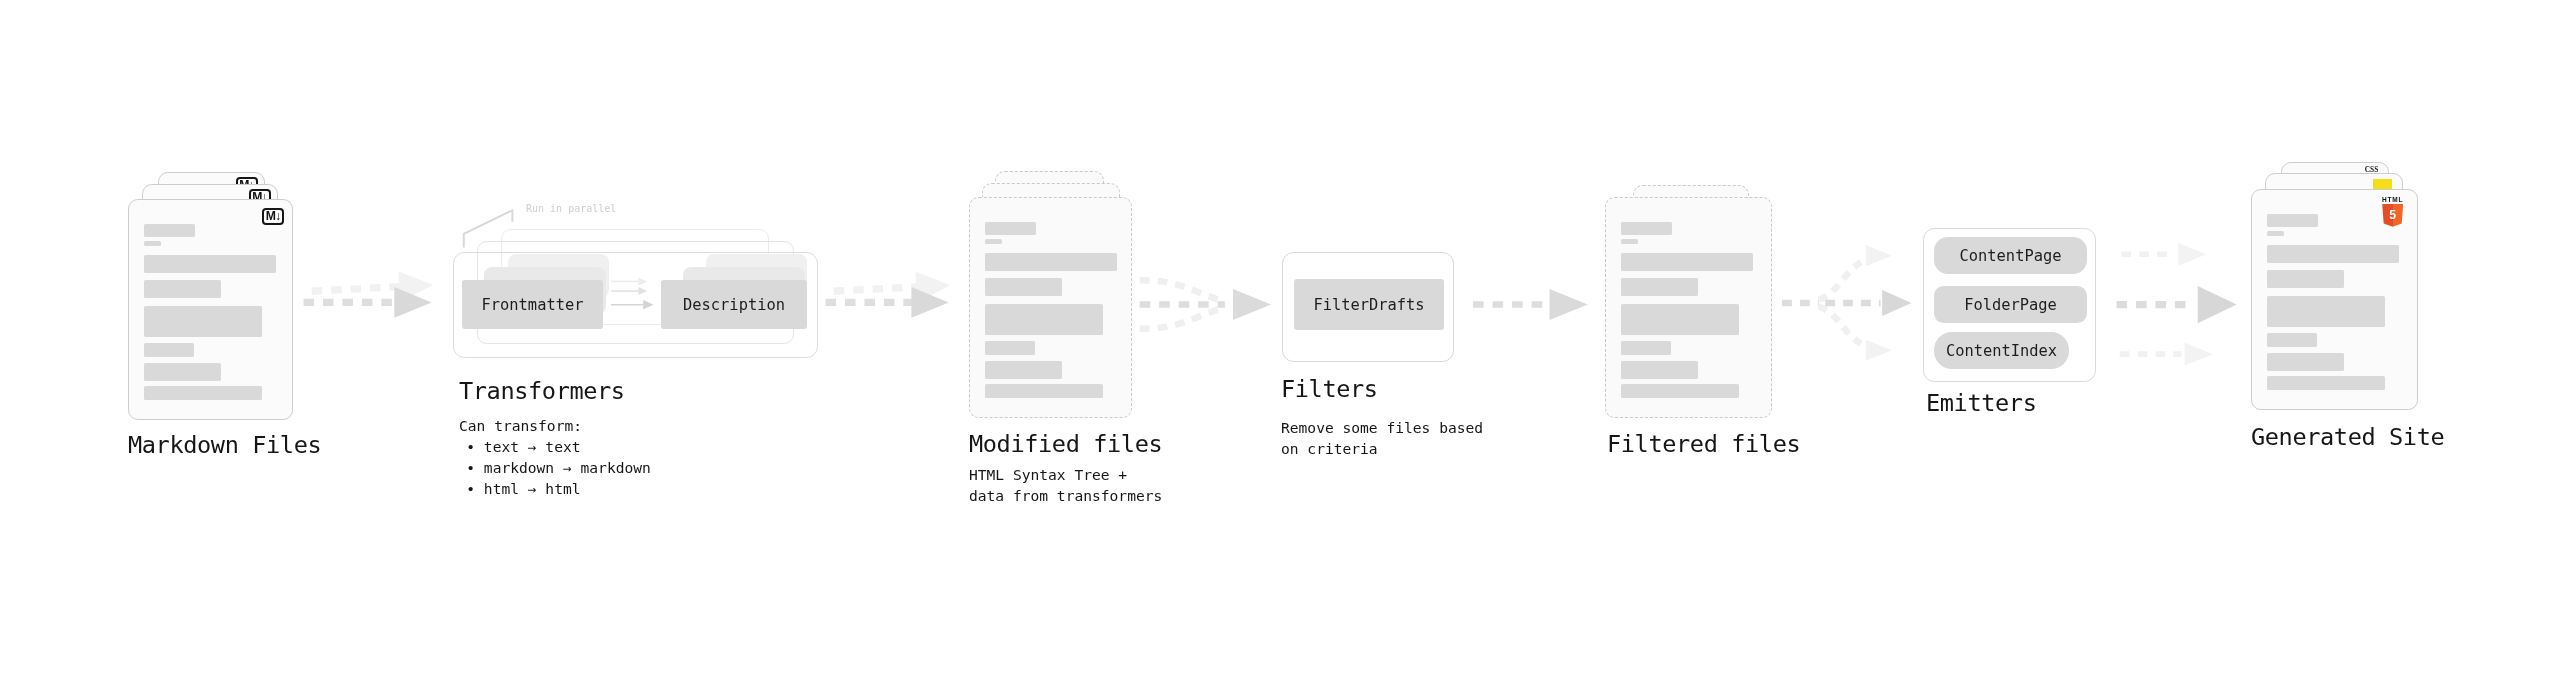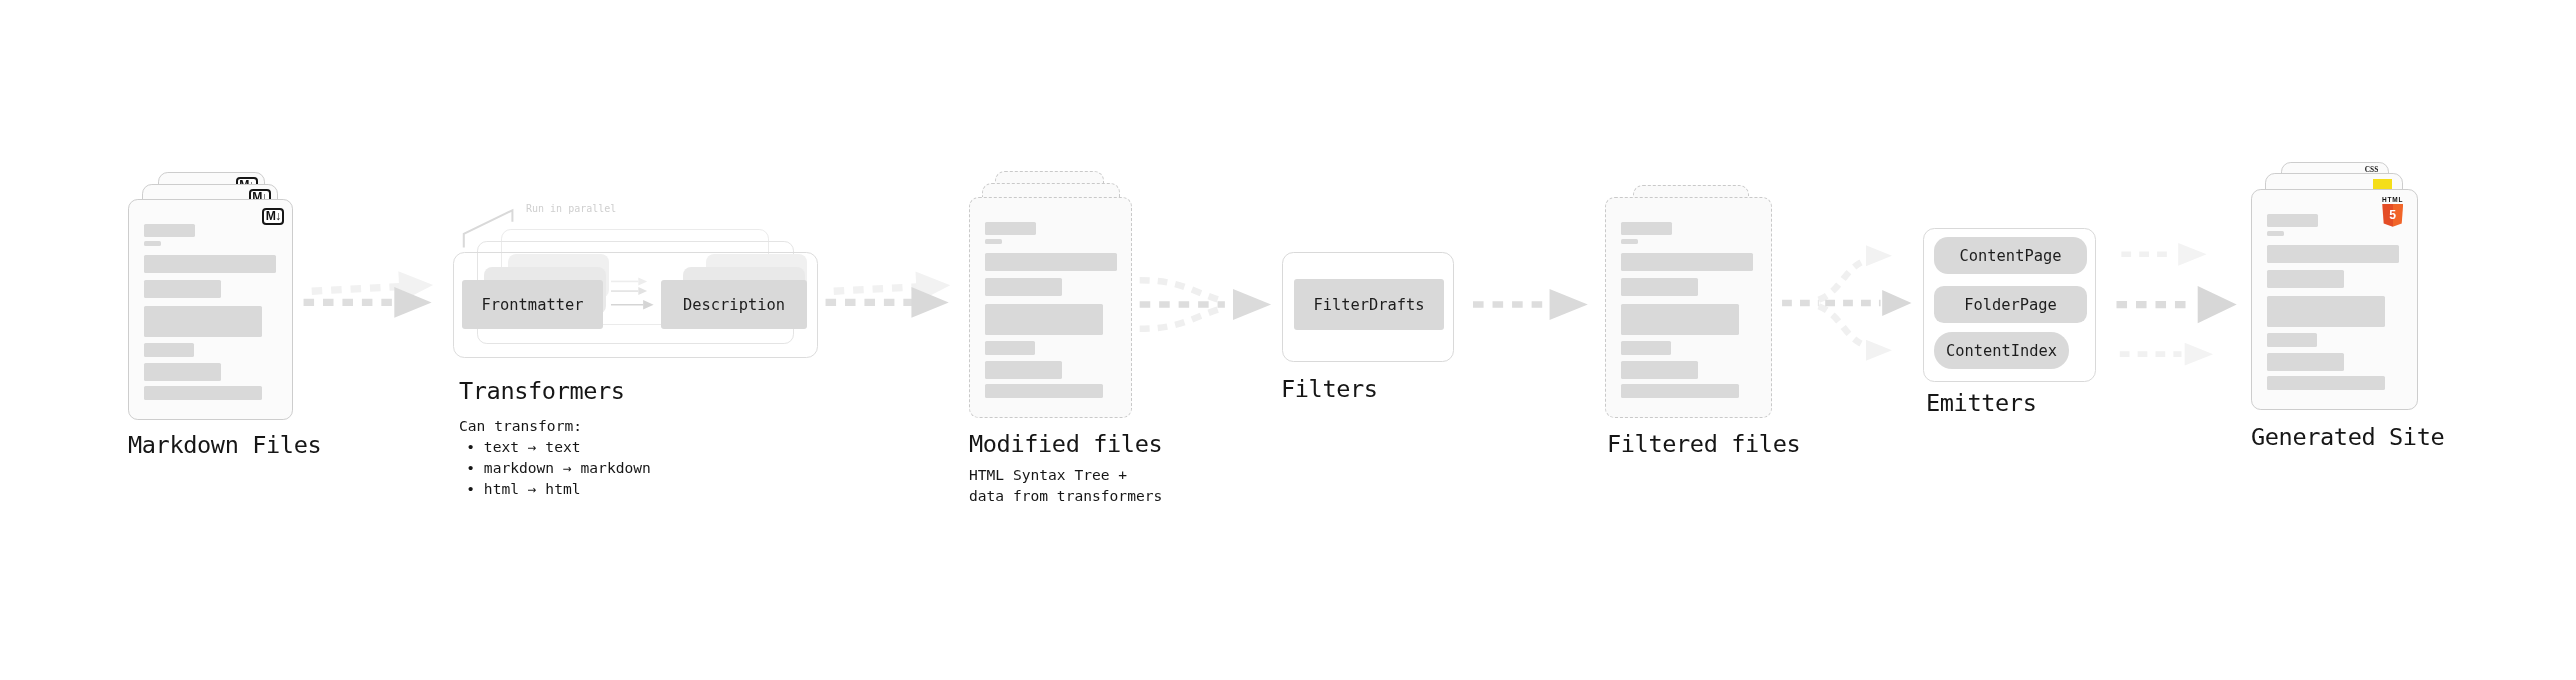--- a/index.html
+++ b/index.html
@@ -158,20 +158,22 @@
     <path d="M7,32 C55,32 68,44 104,56" fill="none" stroke="#efefef" stroke-width="8" stroke-dasharray="12 10"></path>
     <path d="M7,92 C55,92 68,80 104,68" fill="none" stroke="#efefef" stroke-width="8" stroke-dasharray="12 10"></path>
     <line x1="7" y1="62" x2="112" y2="62" stroke="#dddddd" stroke-width="8" stroke-dasharray="13 11"></line>
     <polygon points="122,43 122,81 169,62" fill="#dbdbdb"></polygon>
   </svg>
 
   <div class="grp">
     <div class="cont front" style="left:1282px;top:252px;width:172px;height:110px;border-color:#d9d9d9"></div>
     <div class="gbox" style="left:1294px;top:279px;width:150px;height:51px">FilterDrafts</div>
     <div class="title" style="left:1281px;top:375px">Filters</div>
+    <div class="subtitle" style="left:1281px;top:417px;width:268px">Remove some files based
+on criteria</div>
   </div>
 
   <svg style="left:1468px;top:276px" width="124" height="57" viewBox="0 0 152 70">
     <line x1="6" y1="35" x2="98" y2="35" stroke="#dddddd" stroke-width="8" stroke-dasharray="13 11"></line>
     <polygon points="100,16 100,54 147,35" fill="#dadada"></polygon>
   </svg>
 
   <div class="grp">
     <div class="card dashed" style="left:1633px;top:185px;width:116px;height:203px"></div>
     <div class="card dashed" style="left:1605px;top:197px;width:167px;height:221px">

